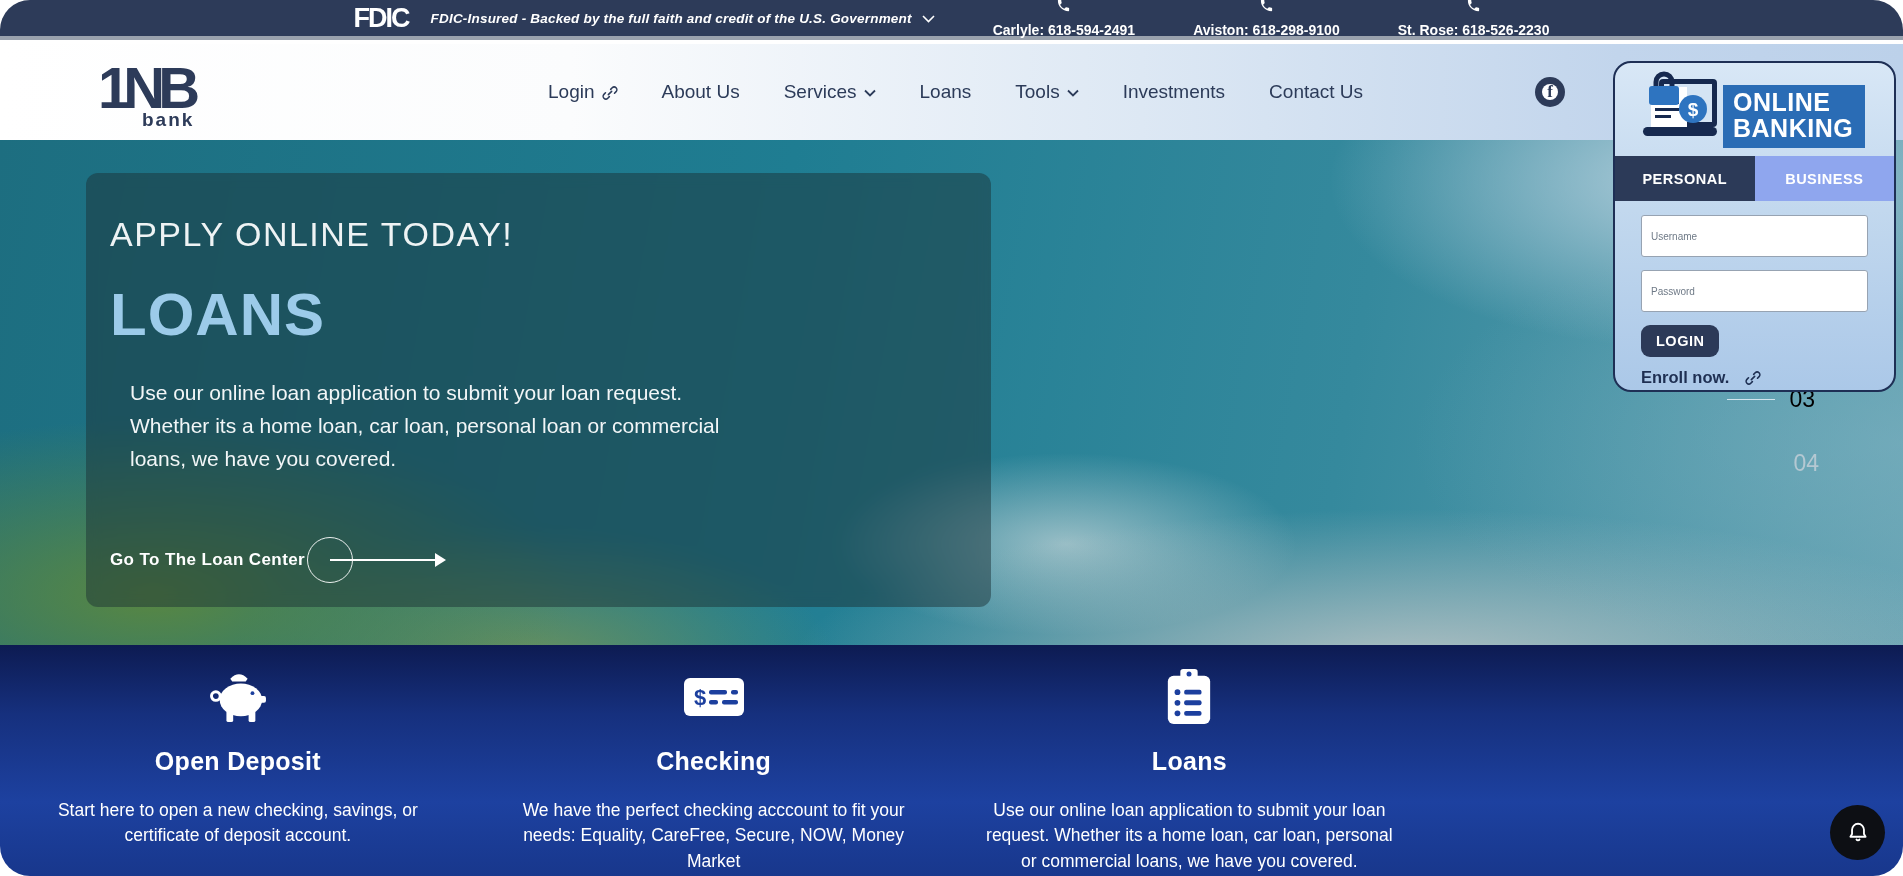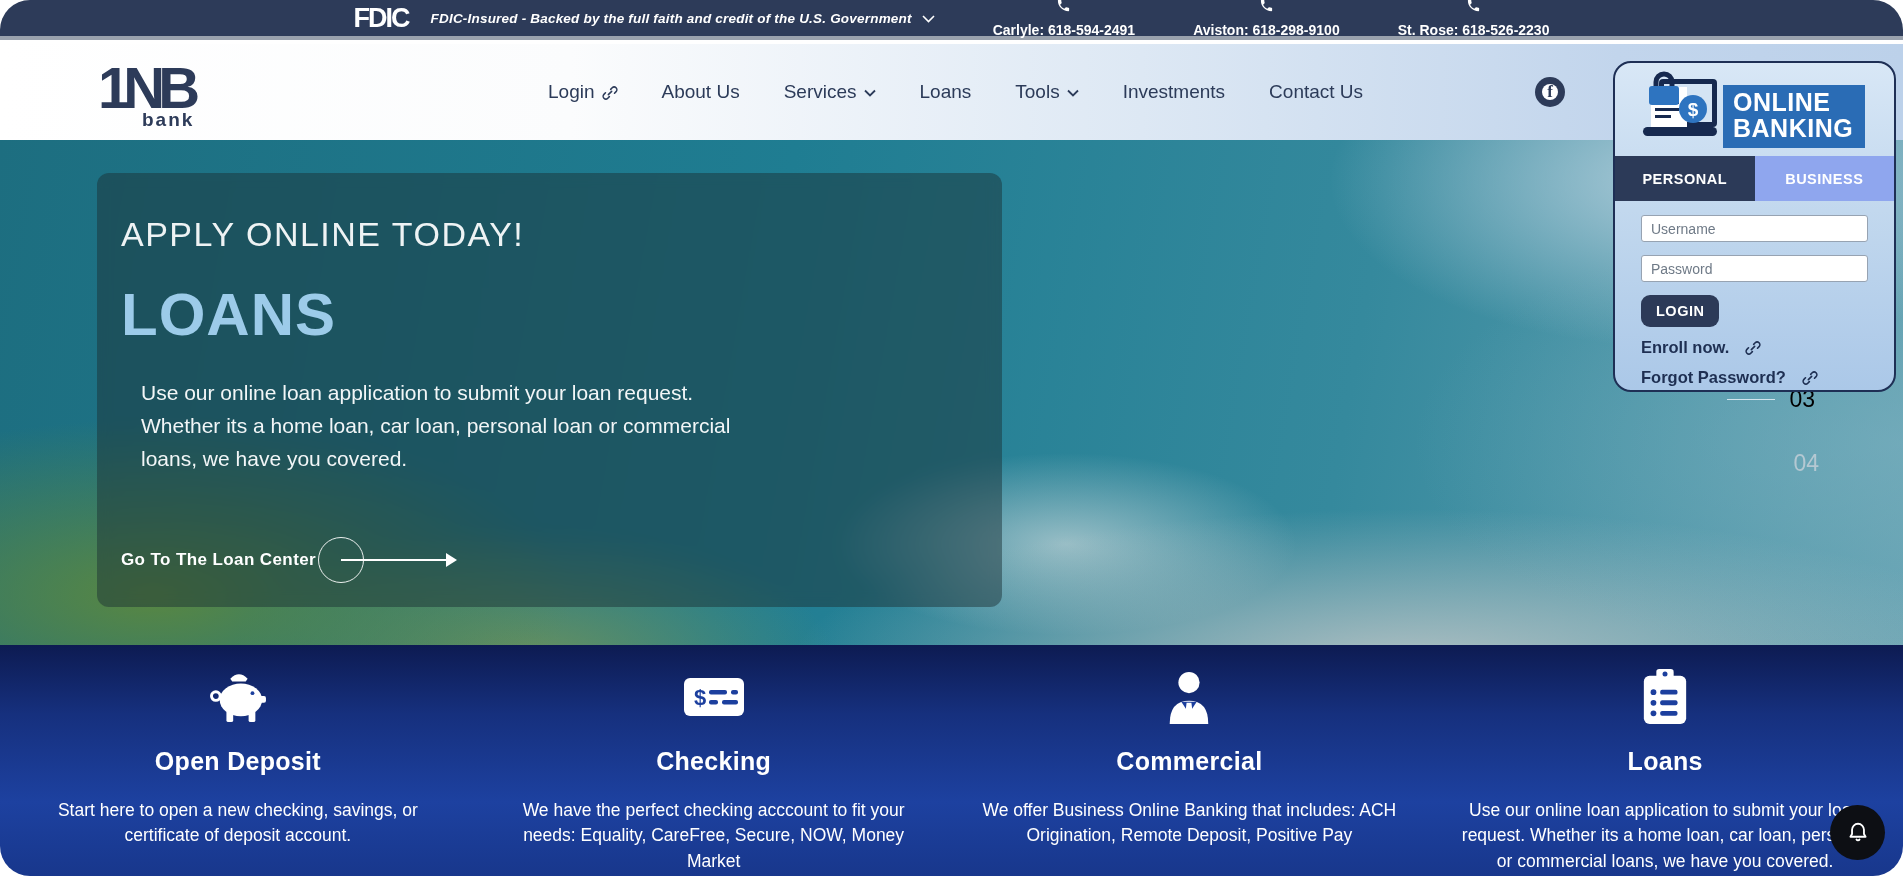--- a/index.html
+++ b/index.html
@@ -33,21 +33,21 @@
   
   .hero { position:absolute; top:140px; left:0; width:100%; height:505px;
     background:
       radial-gradient(ellipse 520px 240px at 89% 8%, rgba(178,206,220,.95), rgba(178,206,220,0) 70%),
       radial-gradient(ellipse 700px 320px at 100% 60%, rgba(126,178,193,.55), rgba(126,178,193,0) 70%),
       radial-gradient(ellipse 600px 250px at 8% 90%, rgba(92,136,62,.95), rgba(92,136,62,0) 70%),
       radial-gradient(ellipse 430px 190px at 28% 103%, rgba(116,148,86,.85), rgba(116,148,86,0) 70%),
       radial-gradient(ellipse 950px 240px at 74% 104%, rgba(188,197,198,.9), rgba(188,197,198,0) 65%),
       radial-gradient(ellipse 330px 130px at 56% 80%, rgba(224,228,228,.6), rgba(224,228,228,0) 70%),
       linear-gradient(100deg,#1d6e80 0%,#1f7d92 40%,#35899d 70%,#64a2b2 100%); }
-  .hero-card { position:absolute; left:97px; top:33px; width:905px; height:434px; border-radius:12px;
+  .hero-card { position:absolute; left:86px; top:33px; width:905px; height:434px; border-radius:12px;
     background:rgba(28,48,52,.48); backdrop-filter:blur(7px); padding:42px 16px 0 24px; }
   .hero-kicker { color:#eef3f4; font-size:34px; font-weight:300; letter-spacing:1.5px; }
   .hero-title { color:#9ccbe9; font-size:60px; font-weight:800; letter-spacing:1px; margin-top:26px; }
   .hero-desc { color:#f2f6f7; font-size:21px; line-height:1.57; width:590px; margin:28px 0 0 20px; }
   .hero-cta { display:flex; align-items:center; margin-top:60px; cursor:pointer; }
   .cta-label { color:#fff; font-size:17px; font-weight:700; letter-spacing:.4px; }
   .cta-graphic { position:relative; width:150px; height:48px; margin-left:-28px; }
   .cta-circle { position:absolute; left:30px; top:1px; width:46px; height:46px; border:1.5px solid rgba(255,255,255,.9); border-radius:50%; }
   .cta-line { position:absolute; left:53px; top:23px; width:105px; height:2px; background:#fff; }
   .cta-head { position:absolute; left:158px; top:17px; width:0; height:0;
@@ -63,22 +63,22 @@
   .ob-head { position:relative; height:93px; }
   .ob-icon { position:absolute; left:14px; top:8px; }
   .ob-title-box { position:absolute; left:108px; top:22px; background:#2a6cb5; color:#fff; padding:5px 12px 7px 10px; }
   .ob-title-box div { font-size:25px; font-weight:800; line-height:1.02; letter-spacing:.5px; }
   .ob-tabs { display:flex; height:45px; }
   .ob-tab { flex:1; display:flex; align-items:center; justify-content:center; color:#fff; font-size:14.5px;
     font-weight:700; letter-spacing:.5px; cursor:pointer; }
   .ob-tab.personal { background:#2c3a58; }
   .ob-tab.business { background:#8fa6ee; }
   .ob-form { padding:14px 26px 0 26px; }
-  .ob-input { width:100%; height:27px; border:1px solid #97a3b2; border-radius:3px; background:#fff;
-    font-size:14px; color:#333; padding:0 9px; margin-bottom:13px; outline:none; font-family:inherit; }
+  .ob-input { width:100%; height:42px; border:1px solid #97a3b2; border-radius:3px; background:#fff;
+    font-size:10px; color:#333; padding:0 9px; margin-bottom:13px; outline:none; font-family:inherit; }
   .ob-input::placeholder { color:#6f7a87; }
   .ob-login { background:#2c3a58; color:#fff; border:none; border-radius:9px; padding:8px 15px;
     font-size:14.5px; font-weight:700; letter-spacing:.5px; cursor:pointer; font-family:inherit; }
   .ob-link { display:flex; align-items:center; gap:16px; color:#1e2f52; font-size:16.5px; font-weight:600;
     margin-top:11px; cursor:pointer; }
 
   
   .features { position:absolute; top:645px; left:0; width:100%; height:231px;
     background:linear-gradient(180deg,#0d1b52 0%,#16307e 30%,#1d41a0 68%,#18378c 100%);
     display:grid; grid-template-columns:repeat(4,1fr); padding-top:24px; color:#fff; }
@@ -264,32 +264,20 @@
           <rect x="49" y="16" width="7" height="4.5" rx="2" fill="#1c3f9e"></rect>
           <rect x="27" y="26" width="9" height="4.5" rx="2" fill="#1c3f9e"></rect>
           <rect x="40" y="26" width="16" height="4.5" rx="2" fill="#1c3f9e"></rect>
         </svg>
       </div>
       <div class="feat-title">Checking</div>
       <div class="feat-desc">We have the perfect checking acccount to fit your needs: Equality, CareFree, Secure, NOW, Money Market</div>
     </div>
     <div class="feature">
       <div class="feat-icon">
-        <svg width="54" height="56" viewBox="0 0 56 56">
-          <circle cx="28" cy="13" r="11" fill="#ffffff"></circle>
-          <path d="M8 56 q0 -24 20 -24 q20 0 20 24 z" fill="#ffffff"></path>
-          <polygon points="20,33 36,33 28,45" fill="#1c3f9e"></polygon>
-          <polygon points="25.5,34 30.5,34 31.5,42 28,50 24.5,42" fill="#ffffff"></polygon>
-        </svg>
-      </div>
-      <div class="feat-title">Commercial</div>
-      <div class="feat-desc">We offer Business Online Banking that includes: ACH Origination, Remote Deposit, Positive Pay</div>
-    </div>
-    <div class="feature">
-      <div class="feat-icon">
         <svg width="50" height="58" viewBox="0 0 52 60">
           <rect x="4" y="8" width="44" height="50" rx="6" fill="#ffffff"></rect>
           <rect x="17" y="1" width="18" height="12" rx="3" fill="#ffffff"></rect>
           <circle cx="26" cy="6" r="2.6" fill="#1c3f9e"></circle>
           <circle cx="14" cy="25" r="3" fill="#1c3f9e"></circle>
           <rect x="21" y="22.5" width="18" height="5" rx="2" fill="#1c3f9e"></rect>
           <circle cx="14" cy="36" r="3" fill="#1c3f9e"></circle>
           <rect x="21" y="33.5" width="18" height="5" rx="2" fill="#1c3f9e"></rect>
           <circle cx="14" cy="47" r="3" fill="#1c3f9e"></circle>
           <rect x="21" y="44.5" width="18" height="5" rx="2" fill="#1c3f9e"></rect>

